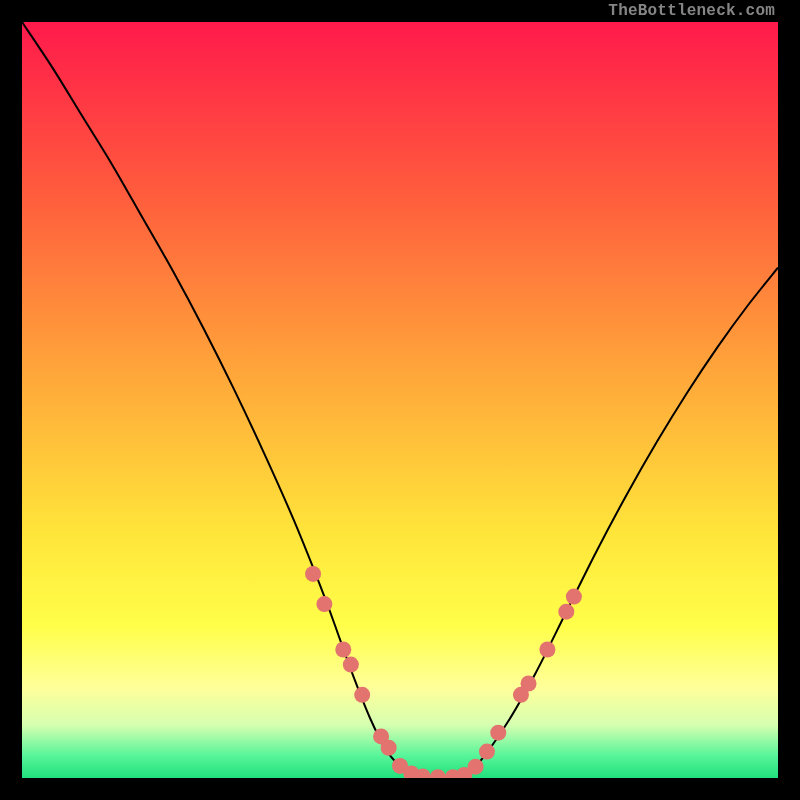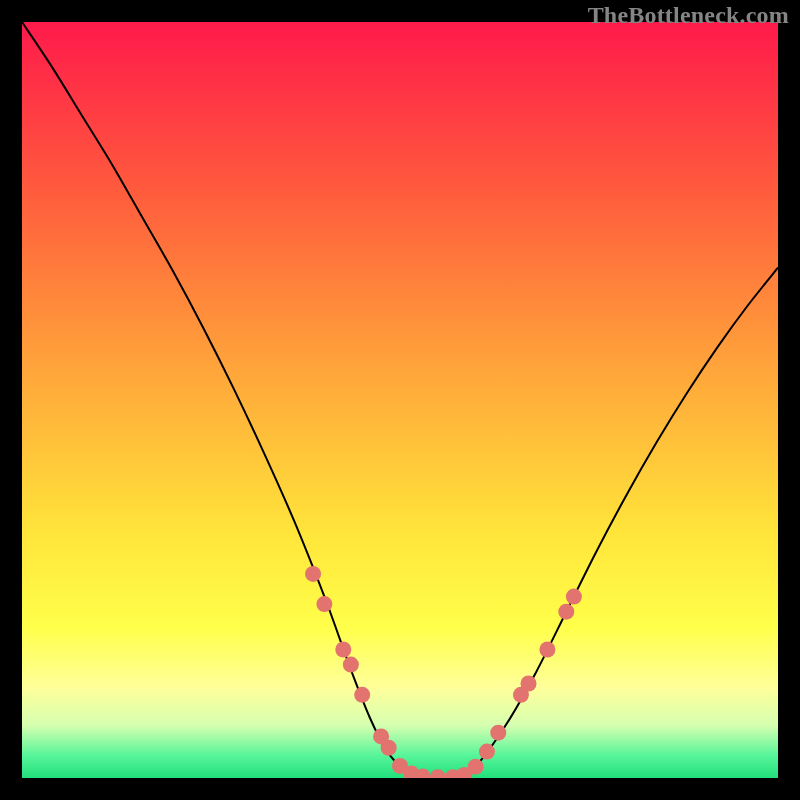--- a/index.html
+++ b/index.html
@@ -21,23 +21,23 @@
   .plot-area {
     position: absolute;
     left: 0;
     top: 0;
     width: 756px;
     height: 756px;
   }
   .watermark {
     position: absolute;
     top: 2px;
-    right: 11px;
-    font-family: Liberation Serif, serif;
-    font-size: 24px;
+    right: 25px;
+    font-family: Liberation Mono, monospace;
+    font-size: 16px;
     font-weight: 600;
     color: #858585;
     letter-spacing: 0.2px;
     user-select: none;
   }
   svg {
     display: block;
   }
 </style>
 </head>

